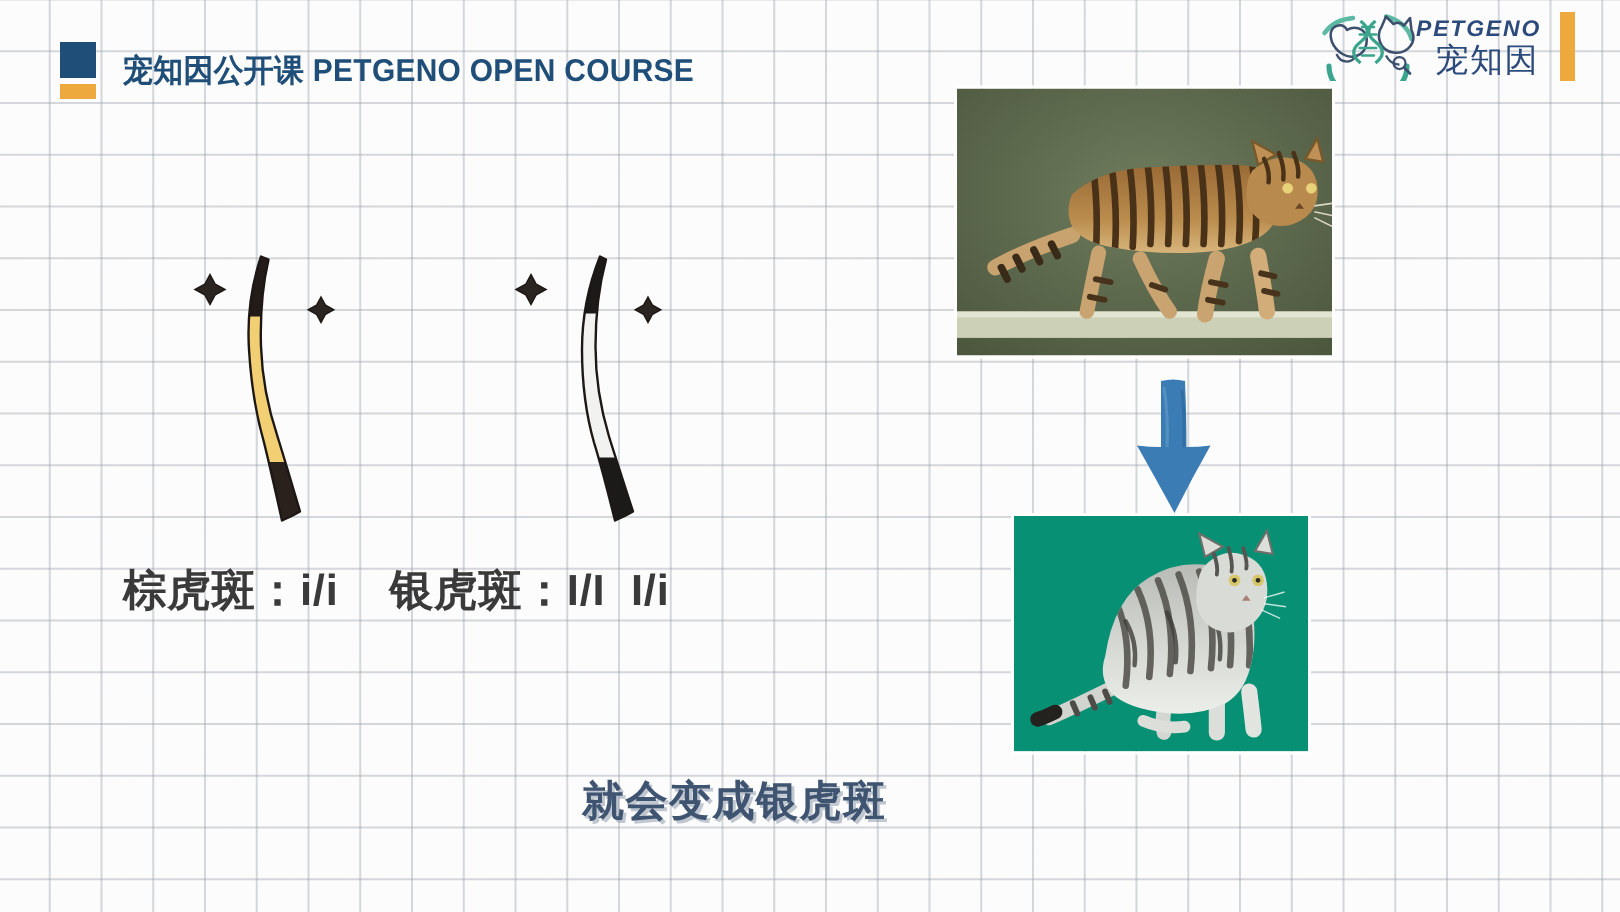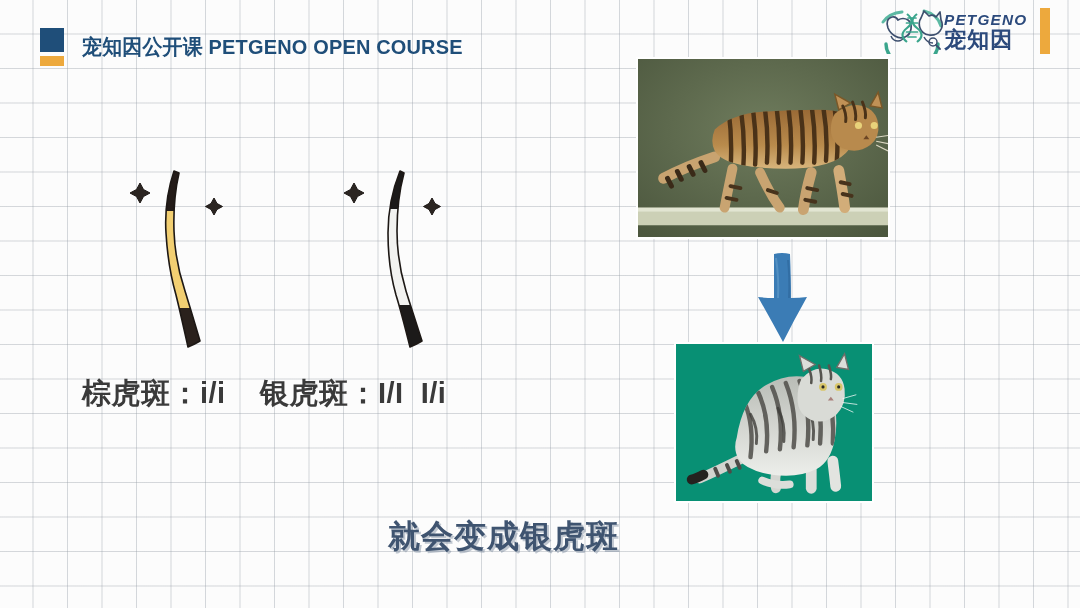--- a/index.html
+++ b/index.html
@@ -35,21 +35,21 @@
     font-family:"Liberation Sans","DejaVu Sans",sans-serif;
     transform:scaleX(.95);transform-origin:left center;
   }
 
   
   #logo{position:absolute;right:54px;top:6px;display:flex;align-items:center;gap:0;}
   #logo-mark{width:64px;height:48px;}
   #logo-text{display:flex;flex-direction:column;line-height:1;padding-top:2px;}
   #logo-en{font-size:15px;font-weight:bold;color:#2c4a7c;letter-spacing:1.2px;
            font-style:italic;transform:scaleX(1.02);transform-origin:left;}
-  #logo-cn{font-size:22px;font-weight:bold;color:#2c4a7c;letter-spacing:1px;margin-top:2px;}
+  #logo-cn{font-size:22px;font-weight:normal;color:#2c4a7c;letter-spacing:1px;margin-top:2px;text-align:right;}
   #logo-bar{position:absolute;right:30px;top:8px;width:10px;height:46px;background:#eda93d;}
 
   
   .hair-svg{position:absolute;}
   #hair-brown{left:118px;top:165px;}
   #hair-silver{left:330px;top:165px;}
 
   
   #genotype{
     position:absolute;left:82px;top:374px;
@@ -62,21 +62,21 @@
   #photo-brown{left:636px;top:57px;width:254px;height:182px;}
   #photo-silver{left:674px;top:342px;width:200px;height:161px;}
   .photo svg{display:block;width:100%;height:100%;}
 
   
   #arrow{position:absolute;left:752px;top:252px;width:60px;height:92px;}
 
   
   #bottom-text{
     position:absolute;left:388px;top:515px;
-    font-size:32px;font-weight:bold;color:#3f5470;
+    font-size:28px;font-weight:bold;color:#3f5470;
     letter-spacing:1px;
     text-shadow:2px 2px 0 rgba(120,135,155,.45);
     white-space:nowrap;
     font-family:Liberation Mono, monospace;
   }
 </style>
 </head>
 <body>
 
 <div id="slide">

